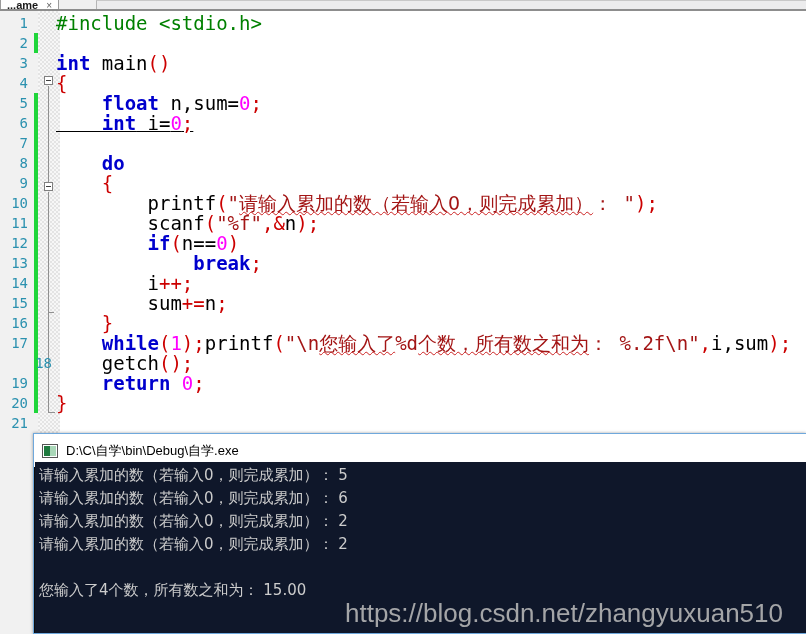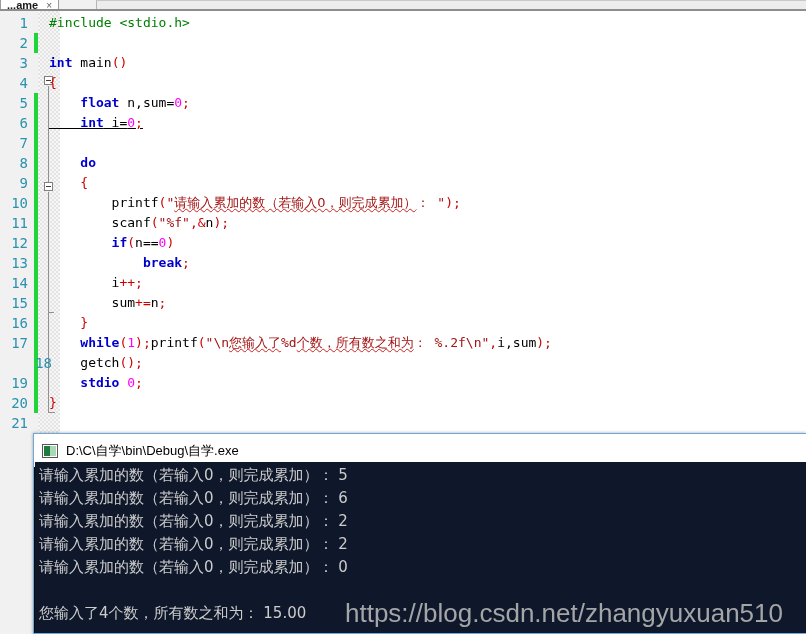--- a/index.html
+++ b/index.html
@@ -123,27 +123,27 @@
     width: 28px;
     text-align: right;
     color: #2b91af;
     font-family: "DejaVu Sans Mono", monospace;
     font-size: 14px;
     line-height: 20px;
     height: 20px;
   }
   .code-line {
     position: absolute;
-    left: 49px;
+    left: 56px;
     height: 20px;
     line-height: 20px;
     white-space: pre;
     color: #000000;
     font-family: "DejaVu Sans Mono", monospace;
-    font-size: 13px;
+    font-size: 19px;
   }
 
   
   .kw   { color: #0000cd; font-weight: bold; }
   .pre  { color: #008000; }
   .str  { color: #a31515; }
   .num  { color: #ff00ff; }
   .punc { color: #cc0000; }
   .op   { color: #cc0000; }
   .id   { color: #000000; }
@@ -353,39 +353,38 @@
       <div class="code-line" style="top:262px;"><span class="id">        i</span><span class="op">++</span><span class="punc">;</span></div>
 
       <div class="code-line" style="top:282px;"><span class="id">        sum</span><span class="op">+=</span><span class="id">n</span><span class="punc">;</span></div>
 
       <div class="code-line" style="top:302px;"><span class="punc">    }</span></div>
 
       <div class="code-line" style="top:322px;"><span class="kw">    while</span><span class="punc">(</span><span class="num">1</span><span class="punc">);</span><span class="id">printf</span><span class="punc">(</span><span class="str">"\n</span><span class="str cjk wavy">您输入了</span><span class="str">%d</span><span class="str cjk wavy">个数，所有数之和为</span><span class="str cjk">：</span><span class="str"> %.2f\n"</span><span class="punc">,</span><span class="id">i,sum</span><span class="punc">);</span></div>
 
       <div class="code-line" style="top:342px;"><span class="id">    getch</span><span class="punc">();</span></div>
 
-      <div class="code-line" style="top:362px;"><span class="kw">    stdio</span><span class="num"> 0</span><span class="punc">;</span></div>
+      <div class="code-line" style="top:362px;"><span class="kw">    return</span><span class="num"> 0</span><span class="punc">;</span></div>
 
       <div class="code-line" style="top:382px;"><span class="punc">}</span></div>
 
       <div class="code-line" style="top:402px;"></div>
     </div>
   </div>
 
   <div id="console-window">
     <div id="console-titlebar">
       <span id="console-icon"></span>
       <span id="console-title">D:\C\自学\bin\Debug\自学.exe</span>
     </div>
     <div id="console-body">
       <div class="console-line">请输入累加的数（若输入0，则完成累加）： 5</div>
       <div class="console-line">请输入累加的数（若输入0，则完成累加）： 6</div>
       <div class="console-line">请输入累加的数（若输入0，则完成累加）： 2</div>
       <div class="console-line">请输入累加的数（若输入0，则完成累加）： 2</div>
-      <div class="console-line">请输入累加的数（若输入0，则完成累加）： 0</div>
       <div class="console-line console-blank"></div>
       <div class="console-line">您输入了4个数，所有数之和为： 15.00</div>
     </div>
   </div>
 
   <div id="watermark">https://blog.csdn.net/zhangyuxuan510</div>
 
 </div>
 
 </body></html>

